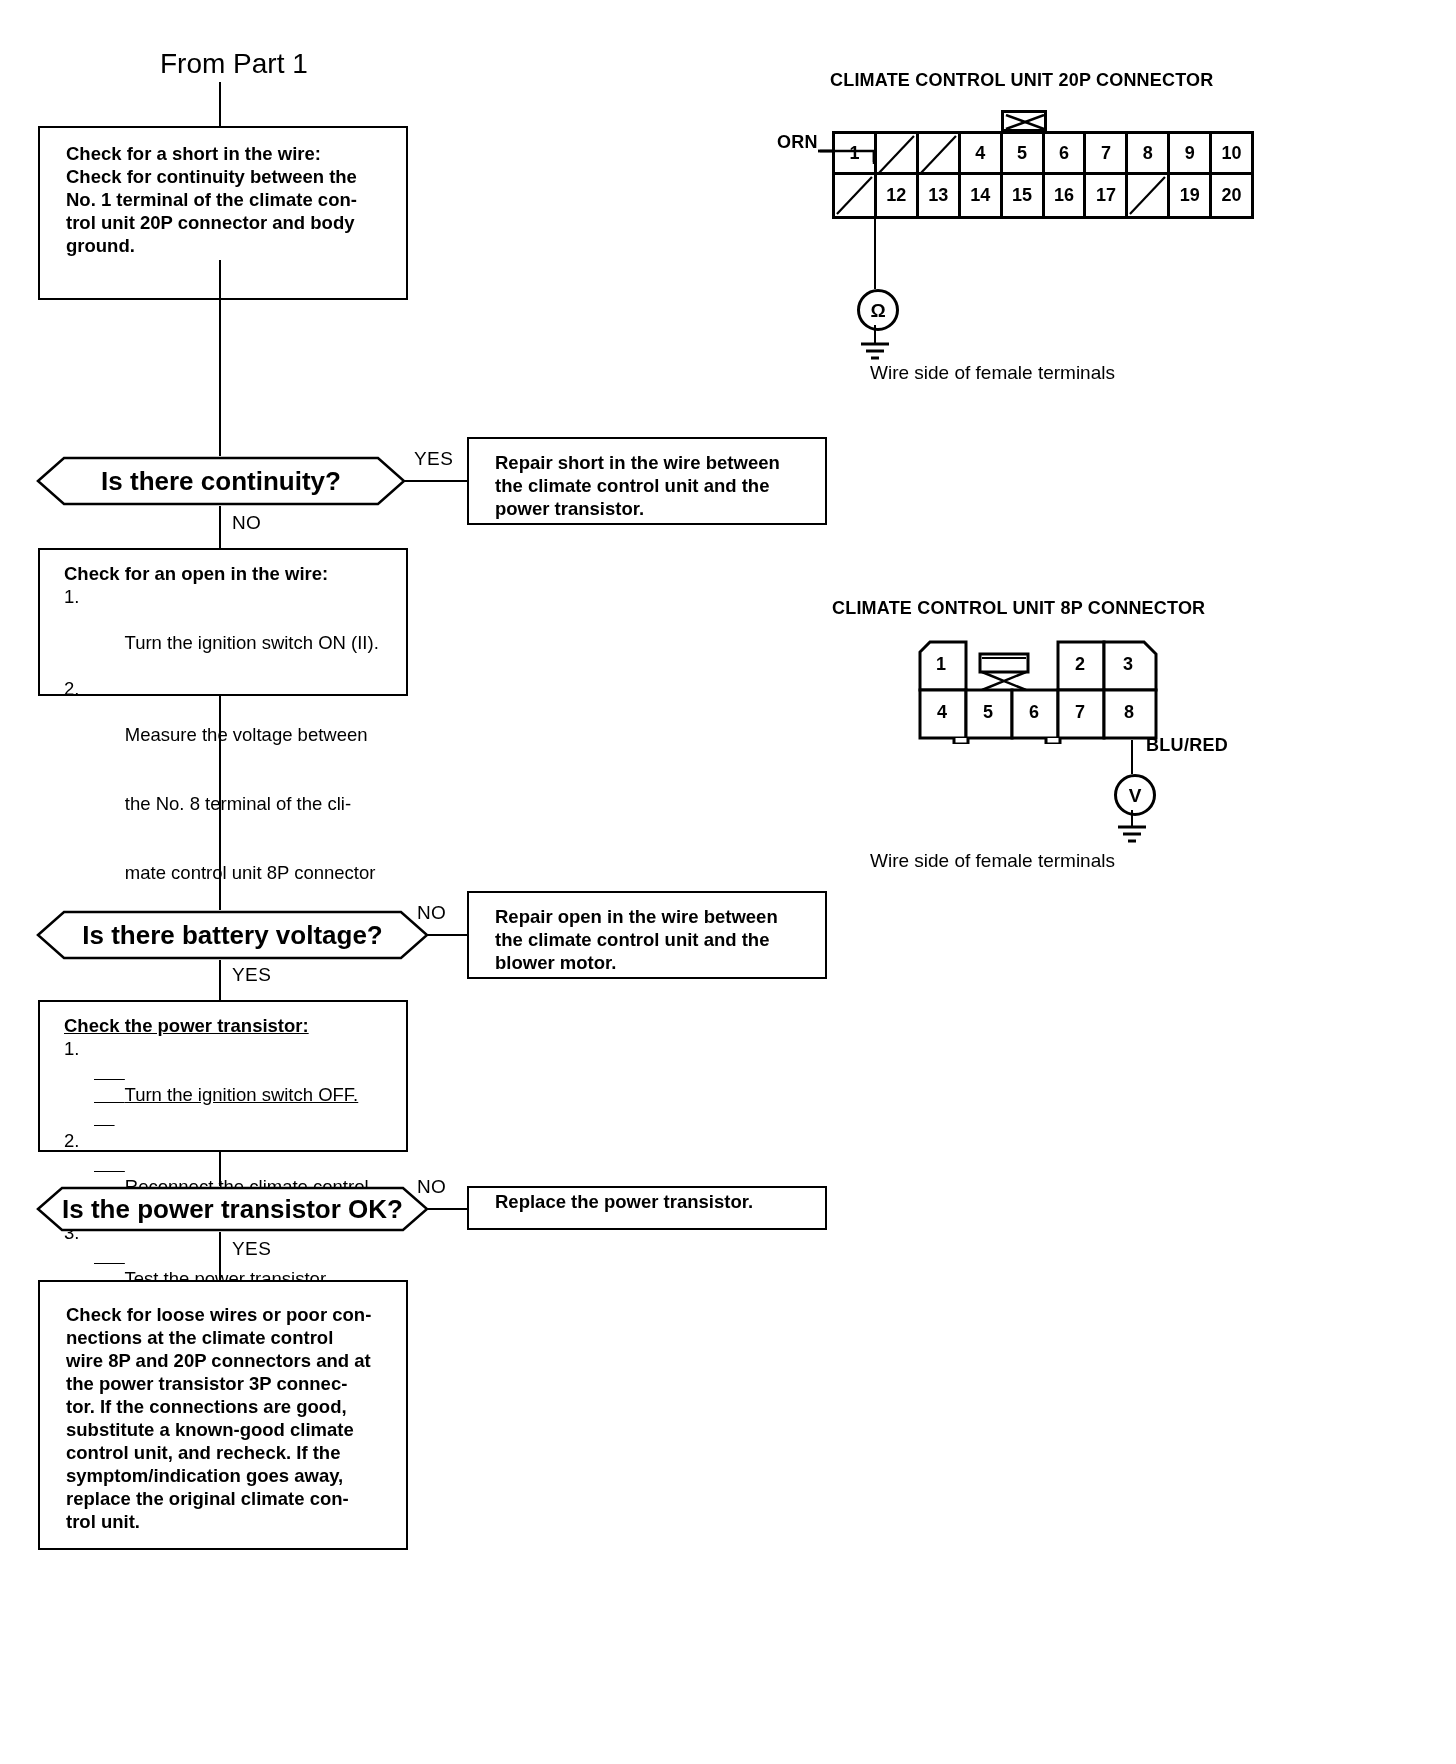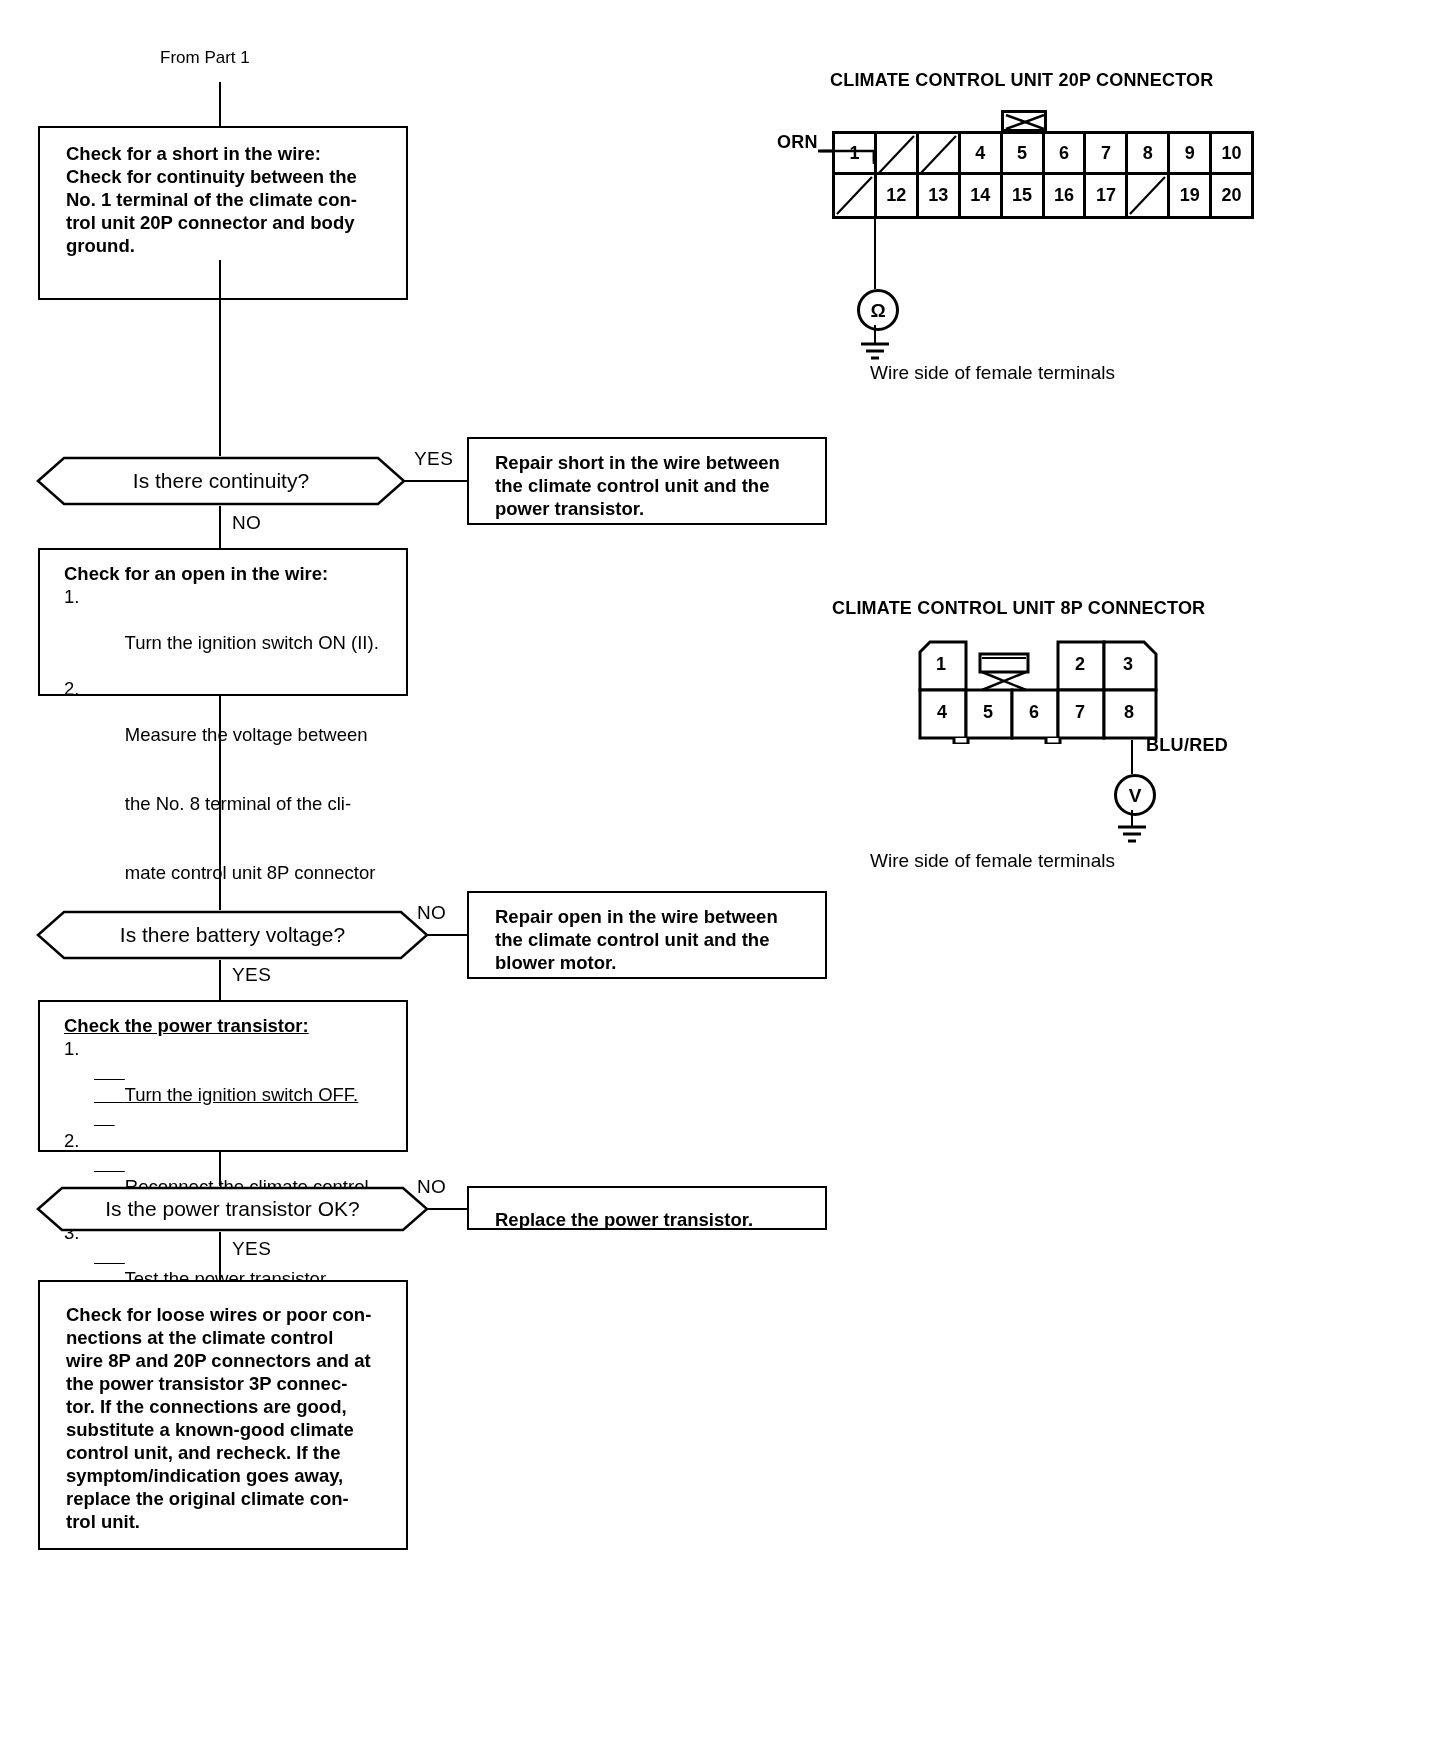--- a/index.html
+++ b/index.html
@@ -69,22 +69,22 @@
   
   .decision {
     position: absolute;
     display: flex;
     align-items: center;
     justify-content: center;
   }
   .decision svg { position: absolute; left: 0; top: 0; }
   .decision .dtext {
     position: relative;
-    font-size: 21px;
-    font-weight: 400;
+    font-size: 26px;
+    font-weight: 700;
     white-space: pre;
     color: #000;
   }
 
   
   .vline { background: #000; width: 2px; }
   .hline { background: #000; height: 2px; }
 
   
   .conn20 {
@@ -150,21 +150,21 @@
     position: absolute;
     font-size: 18px;
     font-weight: 700;
     letter-spacing: .3px;
     white-space: pre;
     color: #000;
   }
 
   .toplabel {
     position: absolute;
-    font-size: 17px;
+    font-size: 28px;
     font-weight: 400;
     white-space: pre;
     color: #000;
   }
 </style>
 </head>
 <body>
 
 <div id="page">
 
@@ -264,21 +264,21 @@
   <div class="decision" style="left:36px; top:1186px; width:393px; height:46px;">
     <svg width="393" height="46" viewBox="0 0 393 46">
       <polygon points="2,23 26,2 367,2 391,23 367,44 26,44" fill="#ffffff" stroke="#000000" stroke-width="2.5"></polygon>
     </svg>
     <span class="dtext">Is the power transistor OK?</span>
   </div>
 
   <div class="abs hline" style="left:427px; top:1208px; width:42px;"></div>
   <div class="ynlabel abs" style="left:417px; top:1176px;">NO</div>
 
-  <div class="abs procbox allbold" style="left:467px; top:1186px; width:360px; height:44px; padding-top:20px;">
+  <div class="abs procbox allbold" style="left:467px; top:1186px; width:360px; height:44px; padding-top:2px;">
     <div class="line bold">Replace the power transistor.</div>
   </div>
 
   <div class="abs vline" style="left:219px; top:1232px; height:48px;"></div>
   <div class="ynlabel abs" style="left:232px; top:1238px;">YES</div>
 
   <div class="abs procbox allbold" style="left:38px; top:1280px; width:370px; height:270px; padding-top:21px;">
     <div class="line bold">Check for loose wires or poor con-</div>
     <div class="line bold">nections at the climate control</div>
     <div class="line bold">wire 8P and 20P connectors and at</div>

